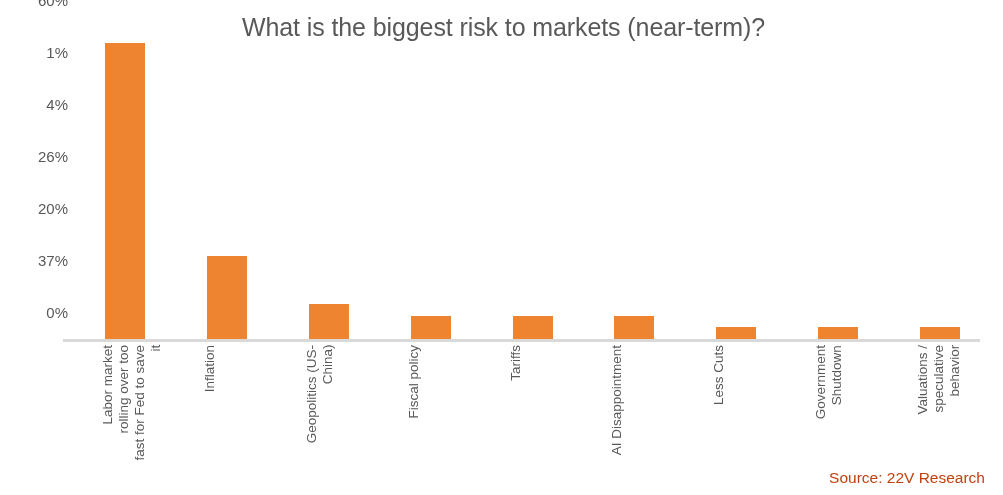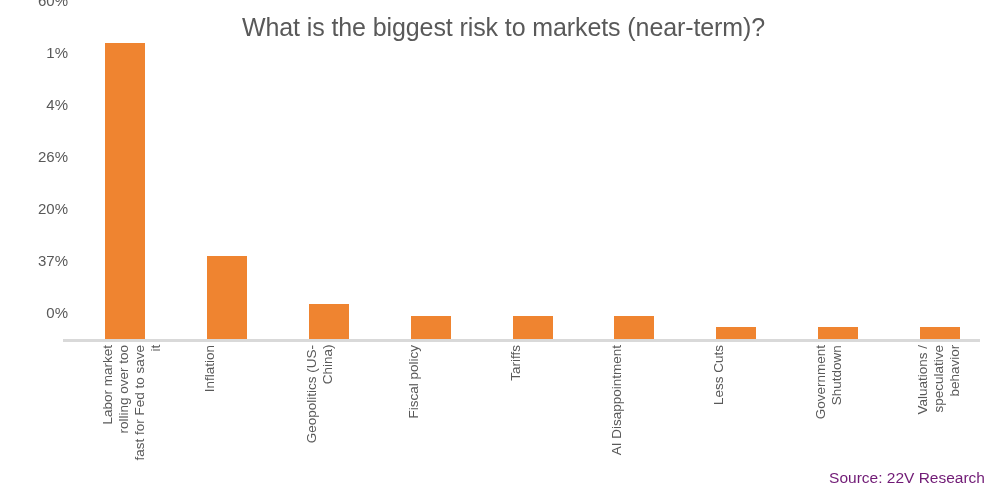--- a/index.html
+++ b/index.html
@@ -177,15 +177,15 @@
         <div class="xlabel-inner">Government
 Shutdown</div>
       </div>
       <div class="xlabel" style="left: 852px; width: 82px;">
         <div class="xlabel-inner">Valuations /
 speculative
 behavior</div>
       </div>
     </div>
 
-  <div id="source-note" style="color: #701a75;">Source: 22V Research</div>
+  <div id="source-note" style="color: #c2410c;">Source: 22V Research</div>
 
 </div>
 
 </body></html>

